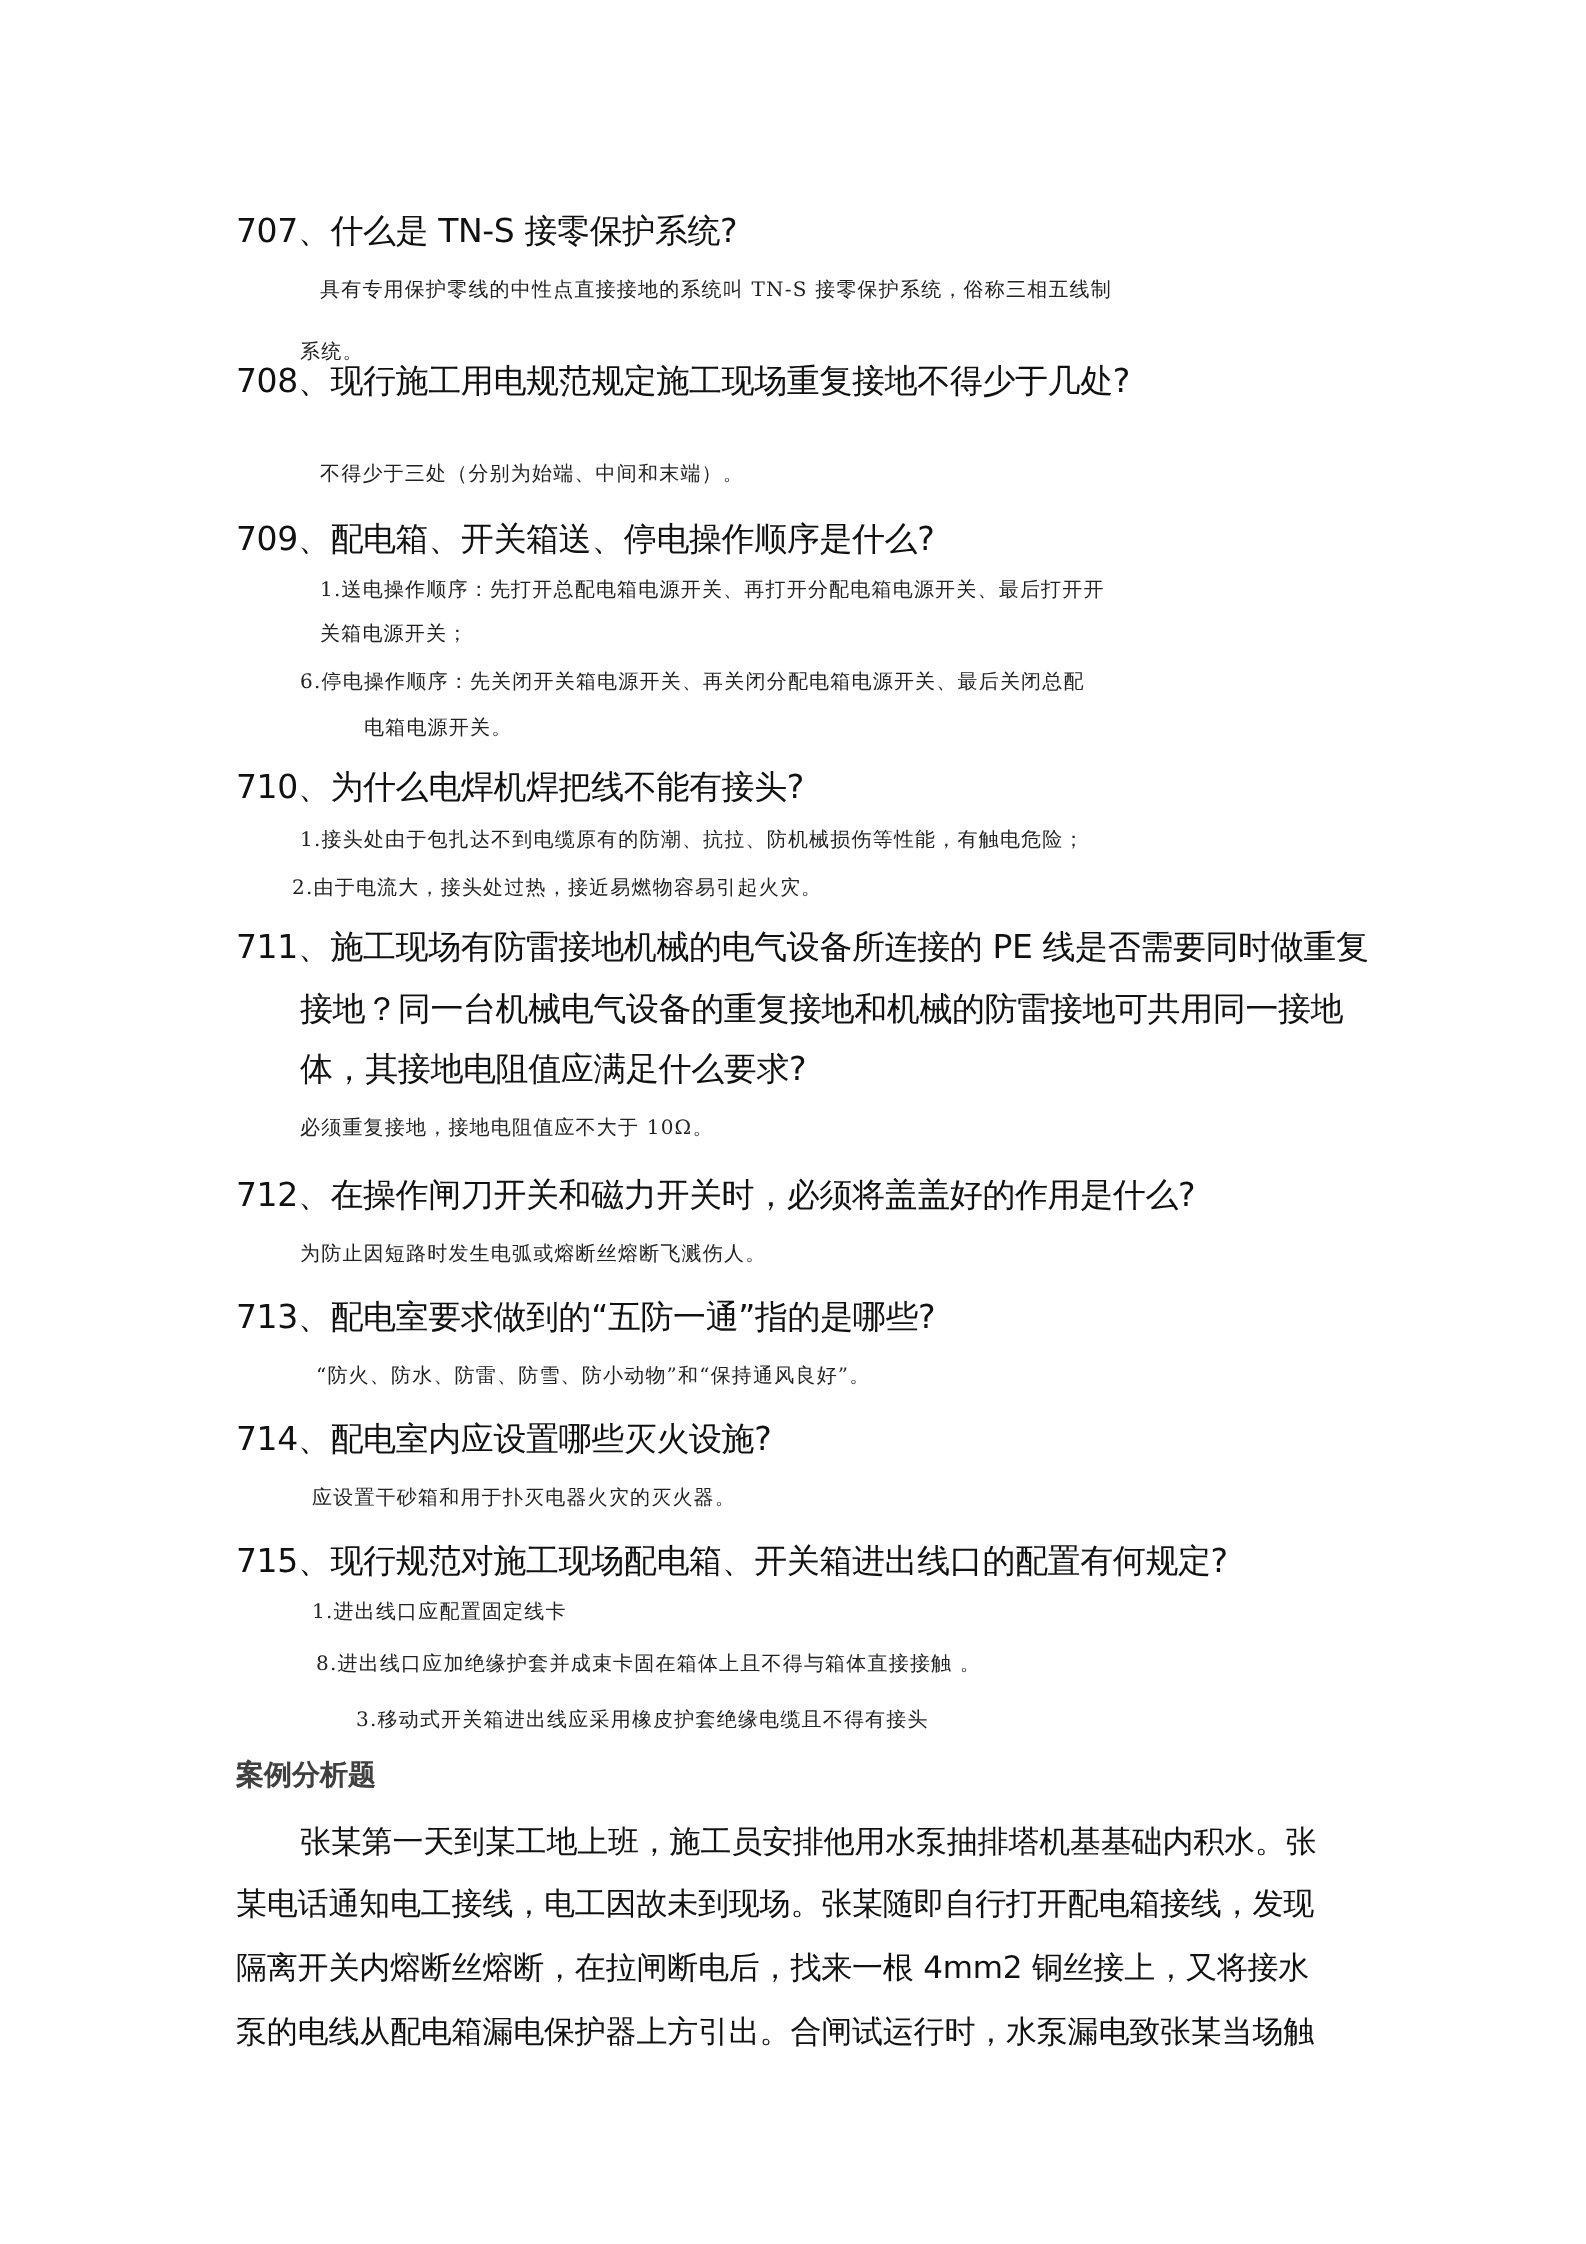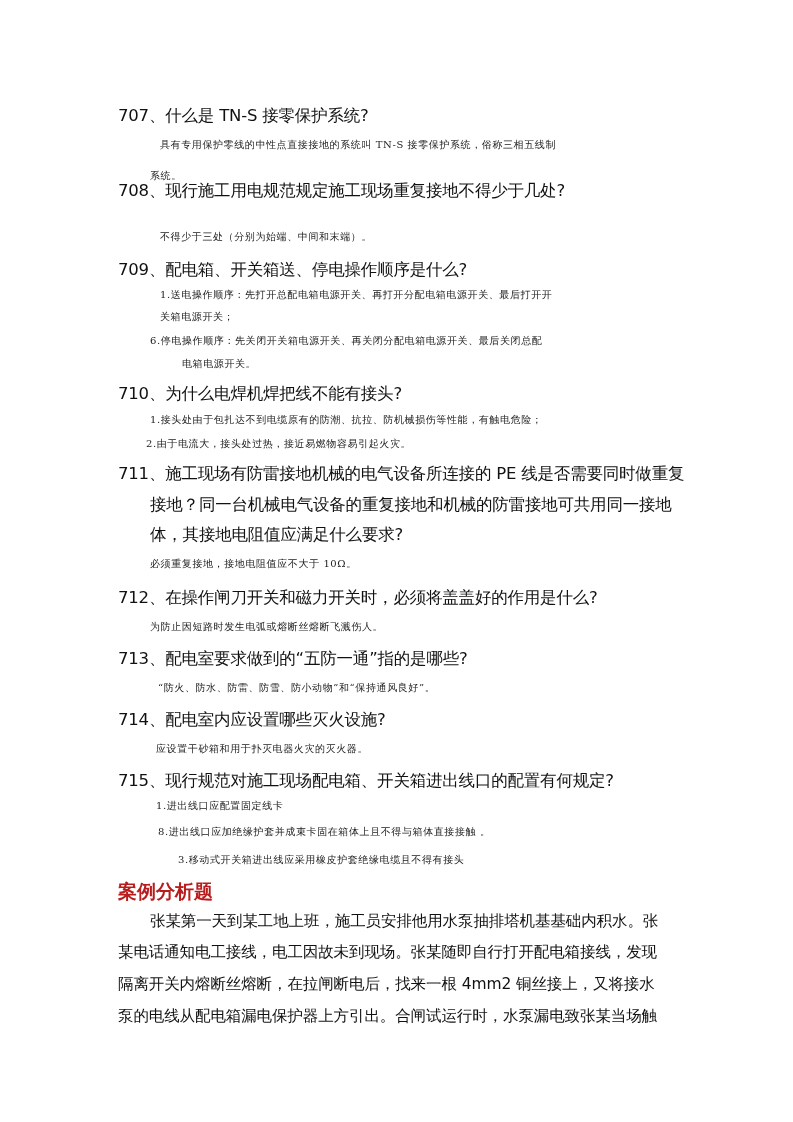--- a/index.html
+++ b/index.html
@@ -1,21 +1,21 @@
 <!DOCTYPE html>
 <html><head>
   <meta charset="utf-8">
   <style>
     html, body { margin: 0; padding: 0; background: #ffffff; }
     body { width: 793px; height: 1122px; position: relative; overflow: hidden; color: #111; }
     .page { position: absolute; left: 0; top: 0; width: 793px; height: 856px; background: #fff; }
     .line { position: absolute; white-space: nowrap; }
     .q { font-family: "DejaVu Sans", "Liberation Sans", sans-serif; font-size: 16.5px; color: #111; letter-spacing: -0.2px; }
     .a { font-family: "DejaVu Serif", "Liberation Serif", serif; font-size: 10px; color: #222; letter-spacing: 0.6px; }
-    .h { font-family: "DejaVu Sans", "Liberation Sans", sans-serif; font-size: 19px; font-weight: bold; color: #b91c1c; }
+    .h { font-family: "DejaVu Sans", "Liberation Sans", sans-serif; font-size: 14px; font-weight: bold; color: #404040; }
     .p { font-family: "DejaVu Sans", "Liberation Sans", sans-serif; font-size: 15.5px; color: #111; letter-spacing: -0.1px; }
   </style>
 </head>
 <body>
 
 <div class="page">
 
   <div class="line q" style="left:118px;top:105px;">707、什么是 TN-S 接零保护系统?</div>
   <div class="line a" style="left:160px;top:138px;">具有专用保护零线的中性点直接接地的系统叫 TN-S 接零保护系统，俗称三相五线制</div>
   <div class="line a" style="left:150px;top:169px;">系统。</div>

